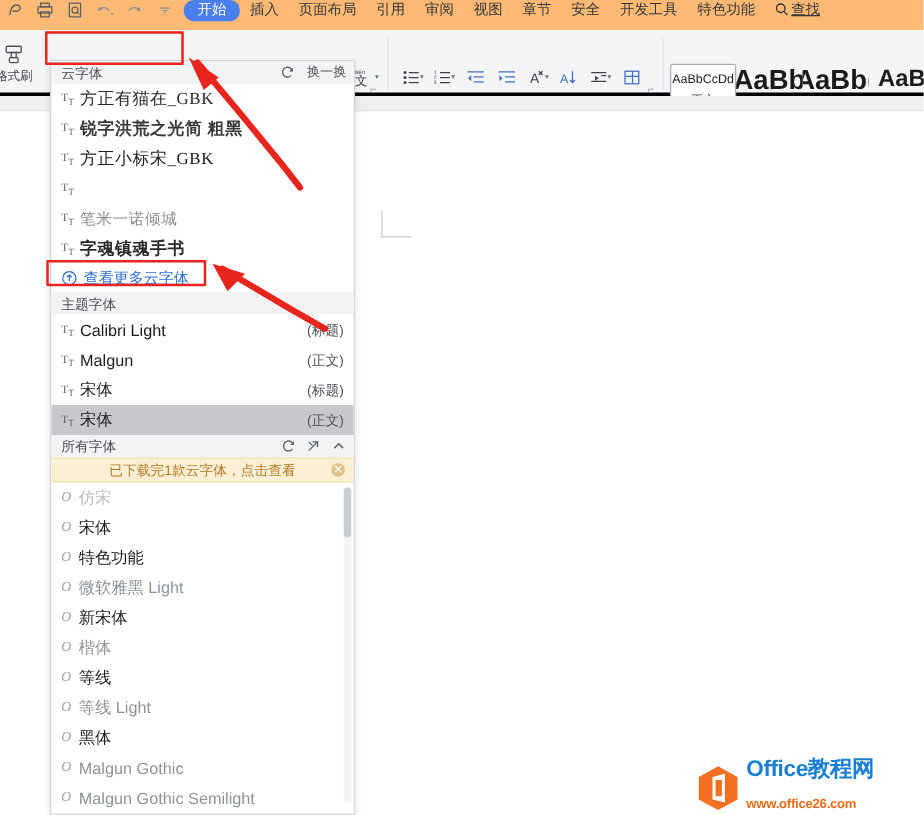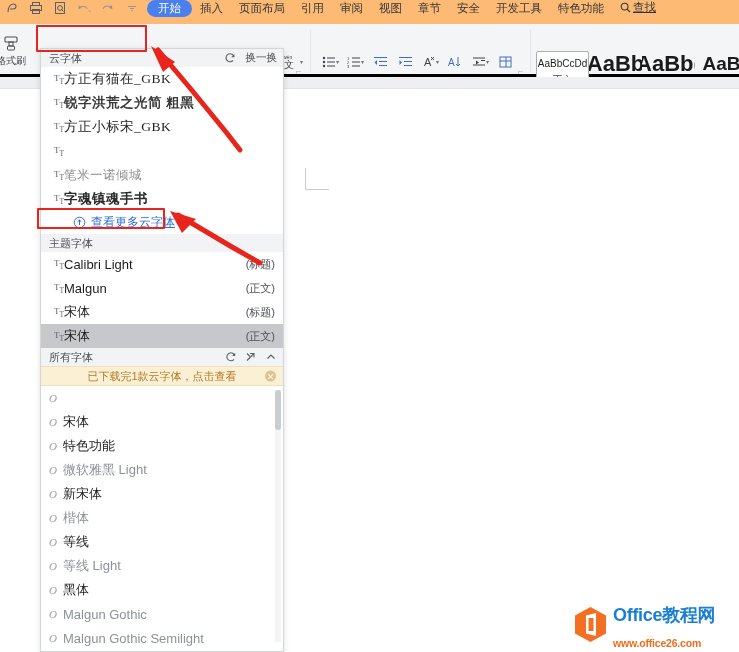--- a/index.html
+++ b/index.html
@@ -132,36 +132,36 @@
   .sh-ico { width: 13px; height: 13px; display: flex; align-items: center; justify-content: center; }
   .sh-label { font-size: 10.5px; color: #4a4e54; margin-left: 2px; }
 
   .frow {
     height: 24px; display: flex; align-items: center; padding: 0 8px 0 8px;
     color: #1f1f1f; white-space: nowrap;
   }
   .frow.sel { background: #c6c8cb; }
   .tt-ico {
     width: 15px; min-width: 15px; font-size: 9px; color: #5e646c;
-    font-family: "Liberation Serif", serif; text-align: right;
+    font-family: "Liberation Serif", serif; text-align: left;
   }
   .o-ico {
     width: 14px; min-width: 14px; font-size: 11px; color: #9aa0a7;
     font-family: "Liberation Serif", serif; font-style: italic;
   }
   .fname { flex: 1; font-size: 13px; color: #1d1d1d; overflow: hidden; }
   .fname.cloud { font-size: 13.5px; letter-spacing: .5px; }
   .fname.faint { color: #b8bcc1; }
   .fname.mid { color: #8d9299; }
   .fname.dark { color: #1d1d1d; }
   .ftag { font-size: 11px; color: #4d5157; padding-left: 6px; }
 
   .morelink {
     height: 23px; display: flex; align-items: center; padding-left: 8px;
-    color: #2a6fd6; font-size: 12px; gap: 5px; margin-left: 24px;
+    color: #2a6fd6; font-size: 12px; gap: 5px;
   }
   .morelink .dl { width: 13px; height: 13px; display: flex; align-items: center; justify-content: center; }
 
   .notice {
     height: 20px; background: #fbf0d4; border-top: 1px solid #f0e1bb; border-bottom: 1px solid #f0e1bb;
     display: flex; align-items: center; justify-content: center; position: relative;
     color: #b07a28; font-size: 11px;
   }
   .notice .x {
     position: absolute; right: 7px; top: 50%; transform: translateY(-50%);
@@ -173,21 +173,21 @@
     position: absolute; right: 2px; top: 4px; width: 6px; height: 252px;
     background: #f4f4f4;
   }
   .fm-thumb { position: absolute; right: 2px; top: 4px; width: 6px; height: 40px; background: #c9cdd2; border-radius: 3px; }
 
   
   .redbox { position: absolute; border: 2px solid #e8251c; border-radius: 1px; pointer-events: none; }
   .arrow { position: absolute; pointer-events: none; }
 
   
-  #watermark { position: absolute; left: 574px; top: 606px; display: flex; align-items: flex-start; gap: 6px; }
+  #watermark { position: absolute; left: 558px; top: 606px; display: flex; align-items: flex-end; gap: 6px; }
   .wm-hex { width: 33px; height: 37px; position: relative; }
   .wm-text { display: flex; flex-direction: column; line-height: 1; }
   .wm-title { font-size: 18px; font-weight: bold; color: #1a7fd4; letter-spacing: -0.3px; }
   .wm-sub { font-size: 10.5px; font-weight: bold; color: #ef6c1a; margin-top: 14px; letter-spacing: -0.2px; }
 </style>
 </head>
 <body>
 
 <div id="tabbar">
   <div class="qa-icons">
@@ -578,20 +578,21 @@
     <span>已下载完1款云字体，点击查看</span>
     <span class="x">✕</span>
   </div>
 
   <div id="allfonts-list">
     <div class="fm-scrollbar"></div>
     <div class="fm-thumb"></div>
 
     <div class="frow">
         <span class="o-ico">O</span>
+        <span class="fname faint">仿宋</span>
       </div>
     <div class="frow">
         <span class="o-ico">O</span>
         <span class="fname dark">宋体</span>
       </div>
     <div class="frow">
         <span class="o-ico">O</span>
         <span class="fname dark">特色功能</span>
       </div>
     <div class="frow">

